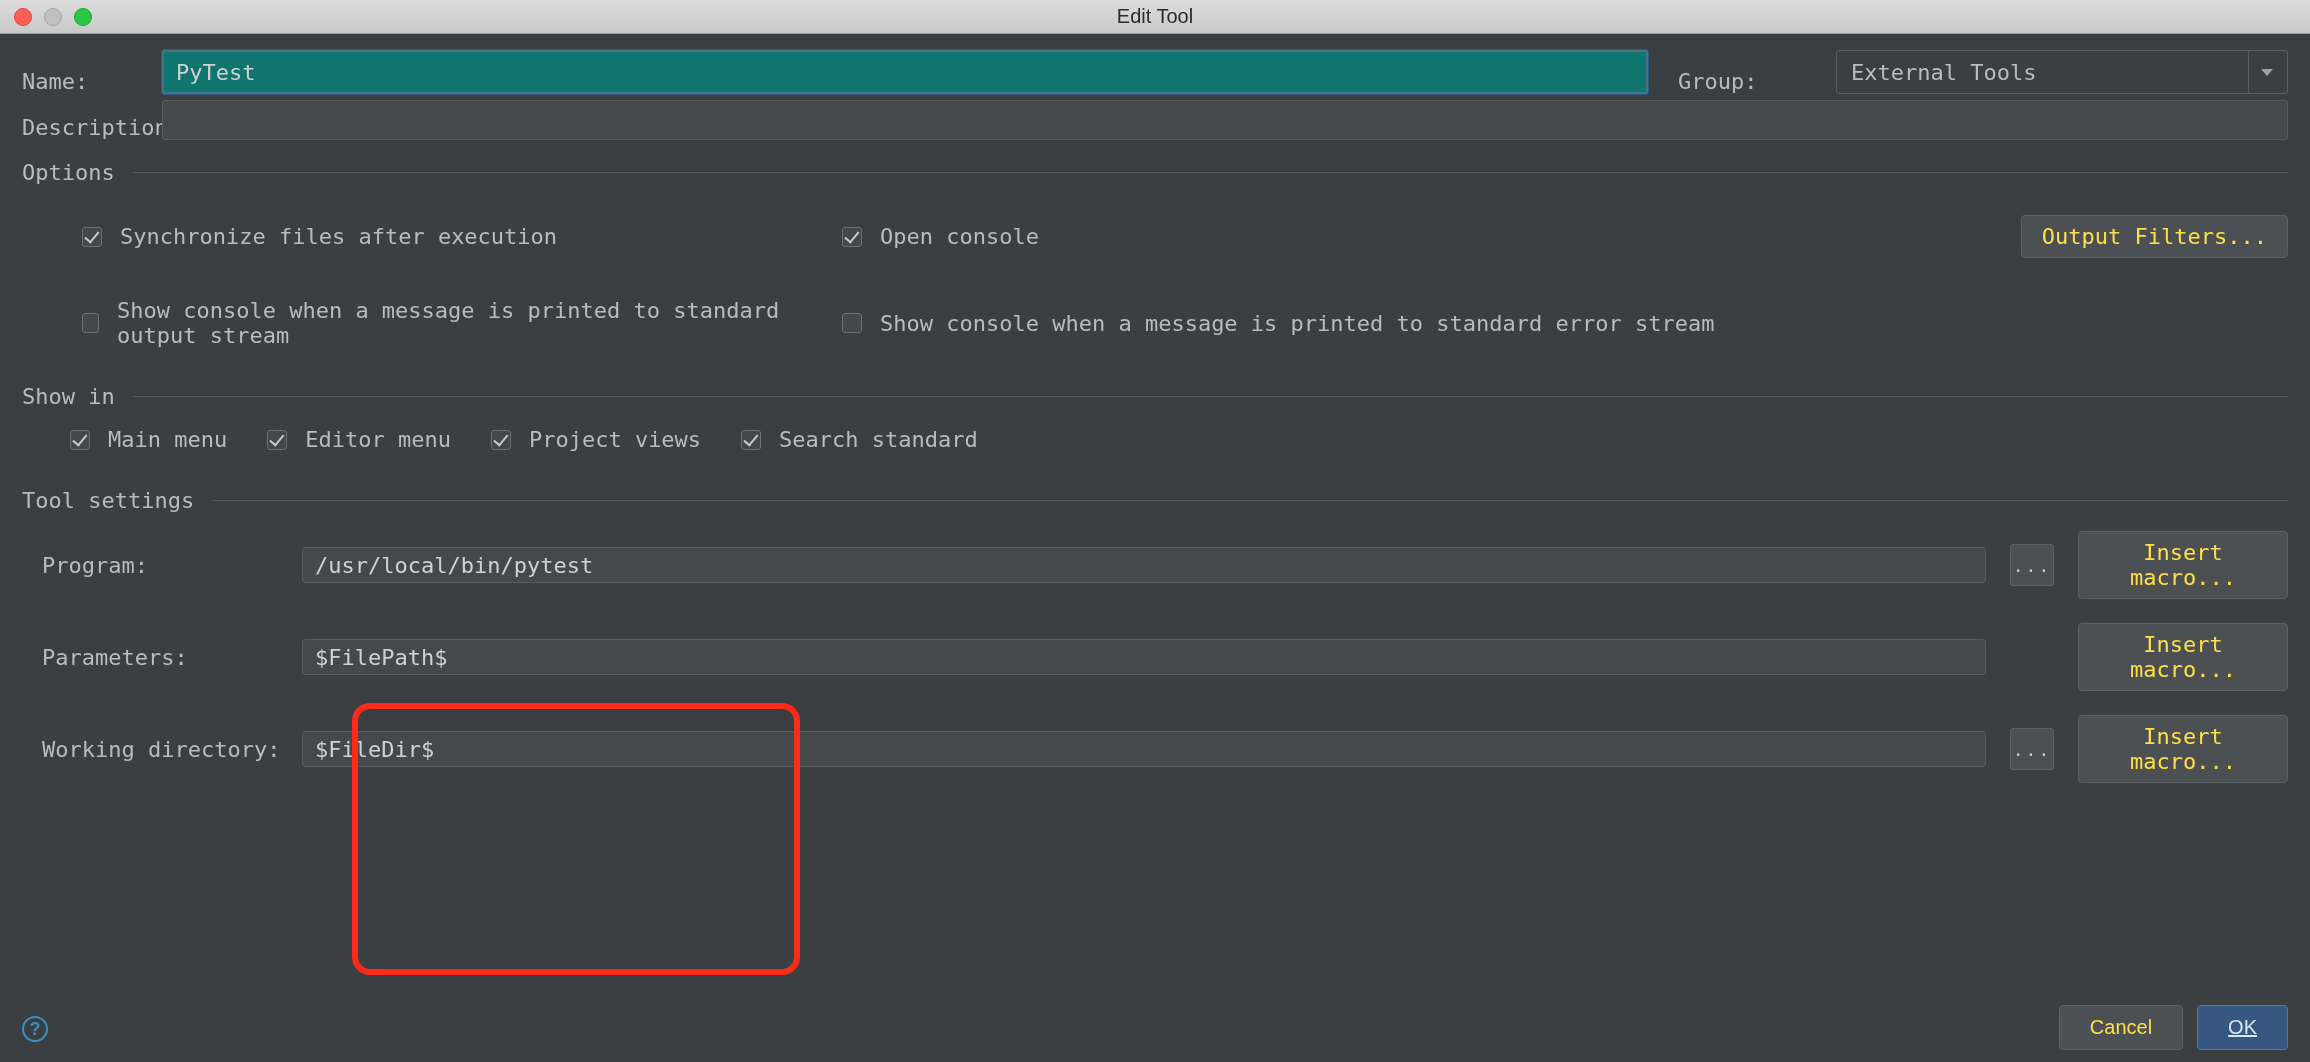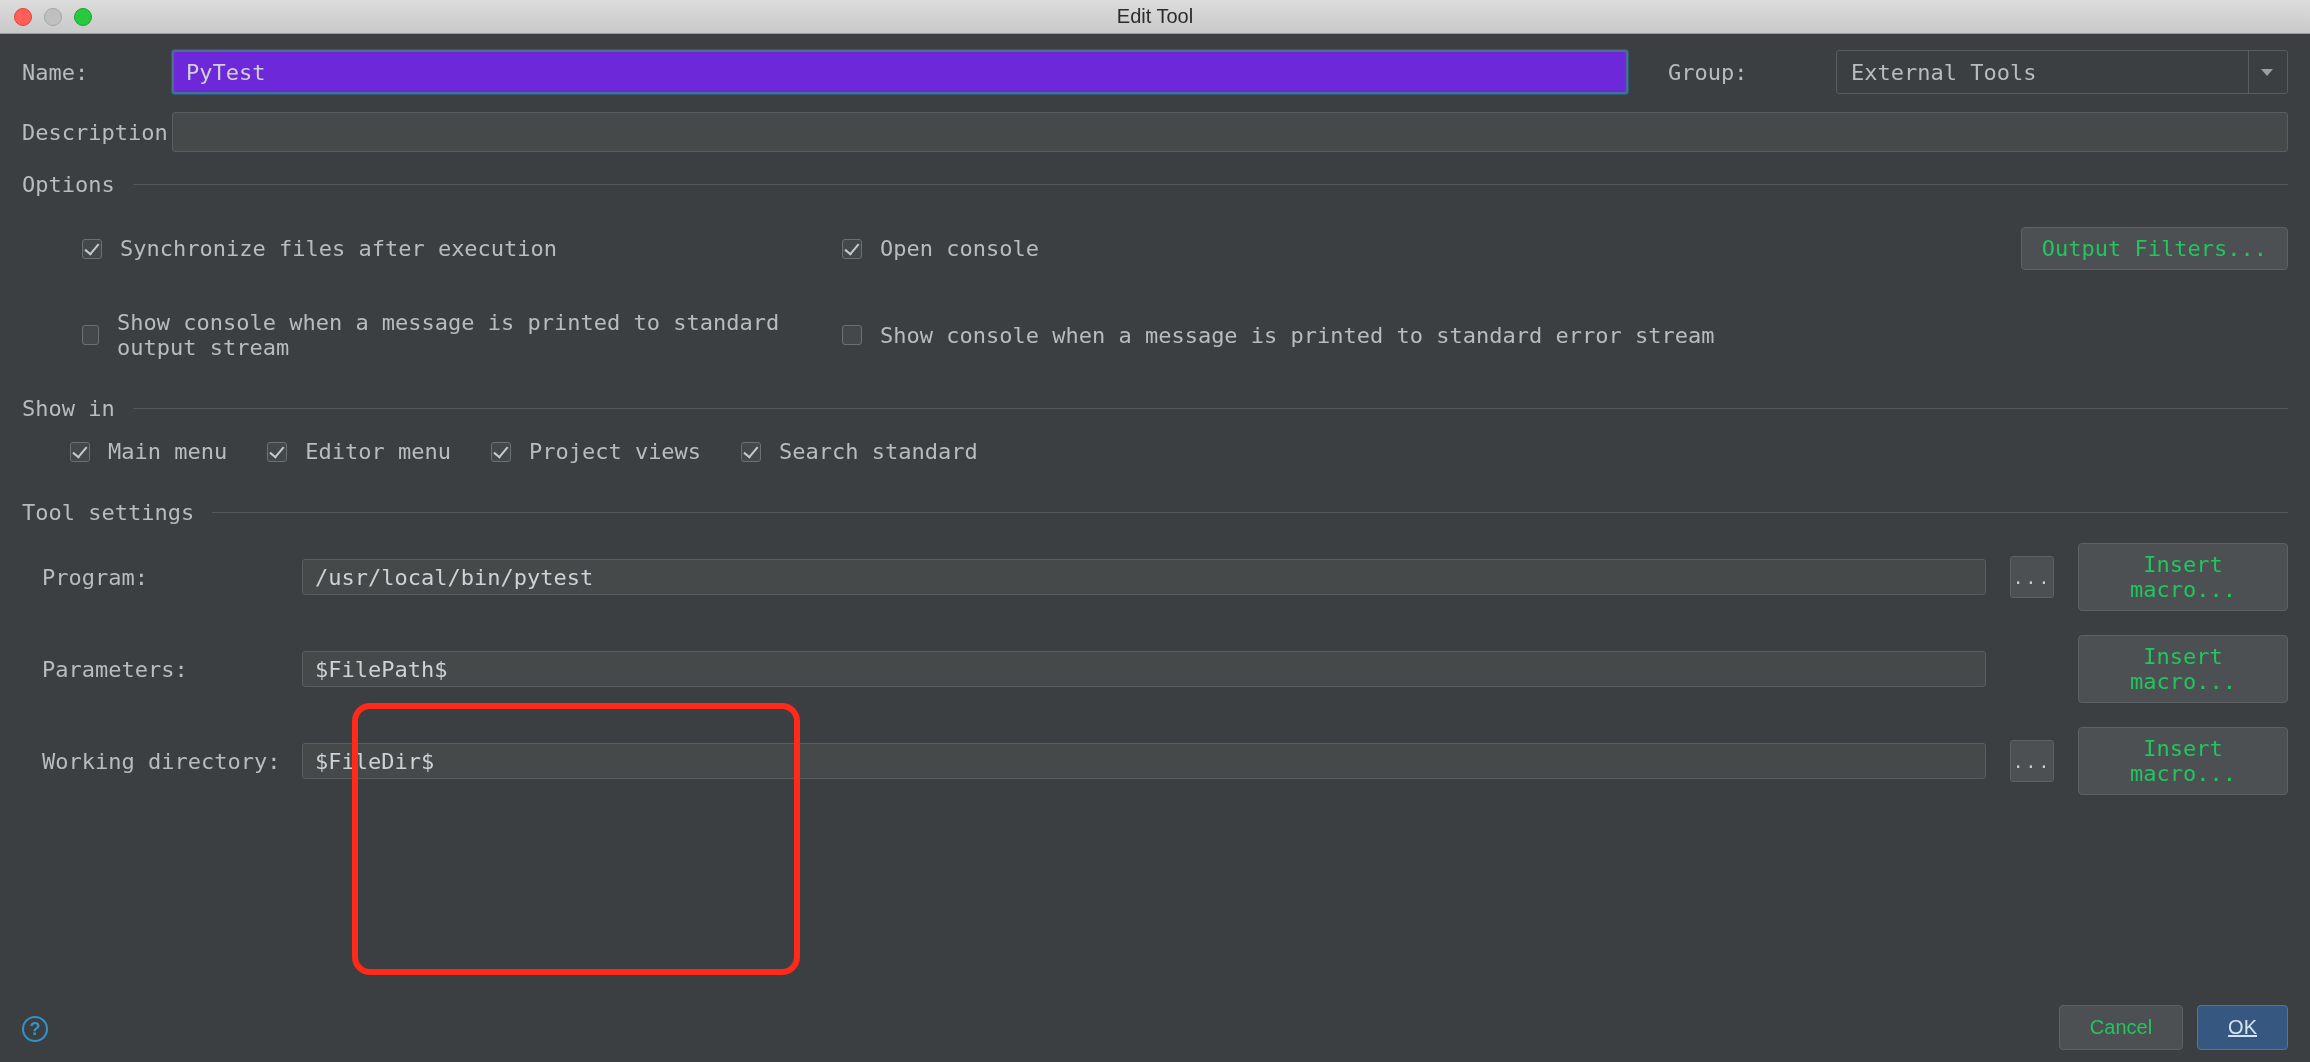--- a/index.html
+++ b/index.html
@@ -36,28 +36,28 @@
   .titlebar .title {
     margin: 0 auto;
     font-family: "Helvetica Neue", Arial, sans-serif;
     font-size: 20px;
     color: #2b2b2b;
   }
 
   .content { padding: 16px 22px 0 22px; }
 
   
-  .row { display:flex; align-items:center; margin-bottom: 18px; gap: 10px; }
+  .row { display:flex; align-items:flex-end; margin-bottom: 6px; }
   .label { color:#b8bcbf; }
 
   .row-name .label { width: 140px; }
   .row-name .name-input {
     flex:1;
     height: 44px;
-    background:#6d28d9;
+    background:#0f766e;
     border:2px solid #4a708b;
     box-shadow: 0 0 0 1px #2f5b82;
     border-radius:3px;
     padding:0 12px;
     color:#cfd2d4;
     font: inherit;
   }
   .row-name .group-label { margin: 0 18px 0 30px;}
   .group-select {
     width: 452px; height:44px;
@@ -123,21 +123,21 @@
     border-left:2px solid #c7cacb;
     border-bottom:2px solid #c7cacb;
     transform: rotate(-50deg) translate(1px,-1px);
   }
 
   .btn {
     background:#4c5052;
     border:1px solid #5d6163;
     border-radius:4px;
     padding:8px 20px;
-    color:#22c55e;
+    color:#fde047;
     font:inherit;
     cursor:pointer;
   }
 
   .show-in-row {
     display:flex; gap:40px; padding-left:48px; margin-top:6px;
   }
 
   .tool-settings { margin-top: 18px; }
   .ts-grid {

